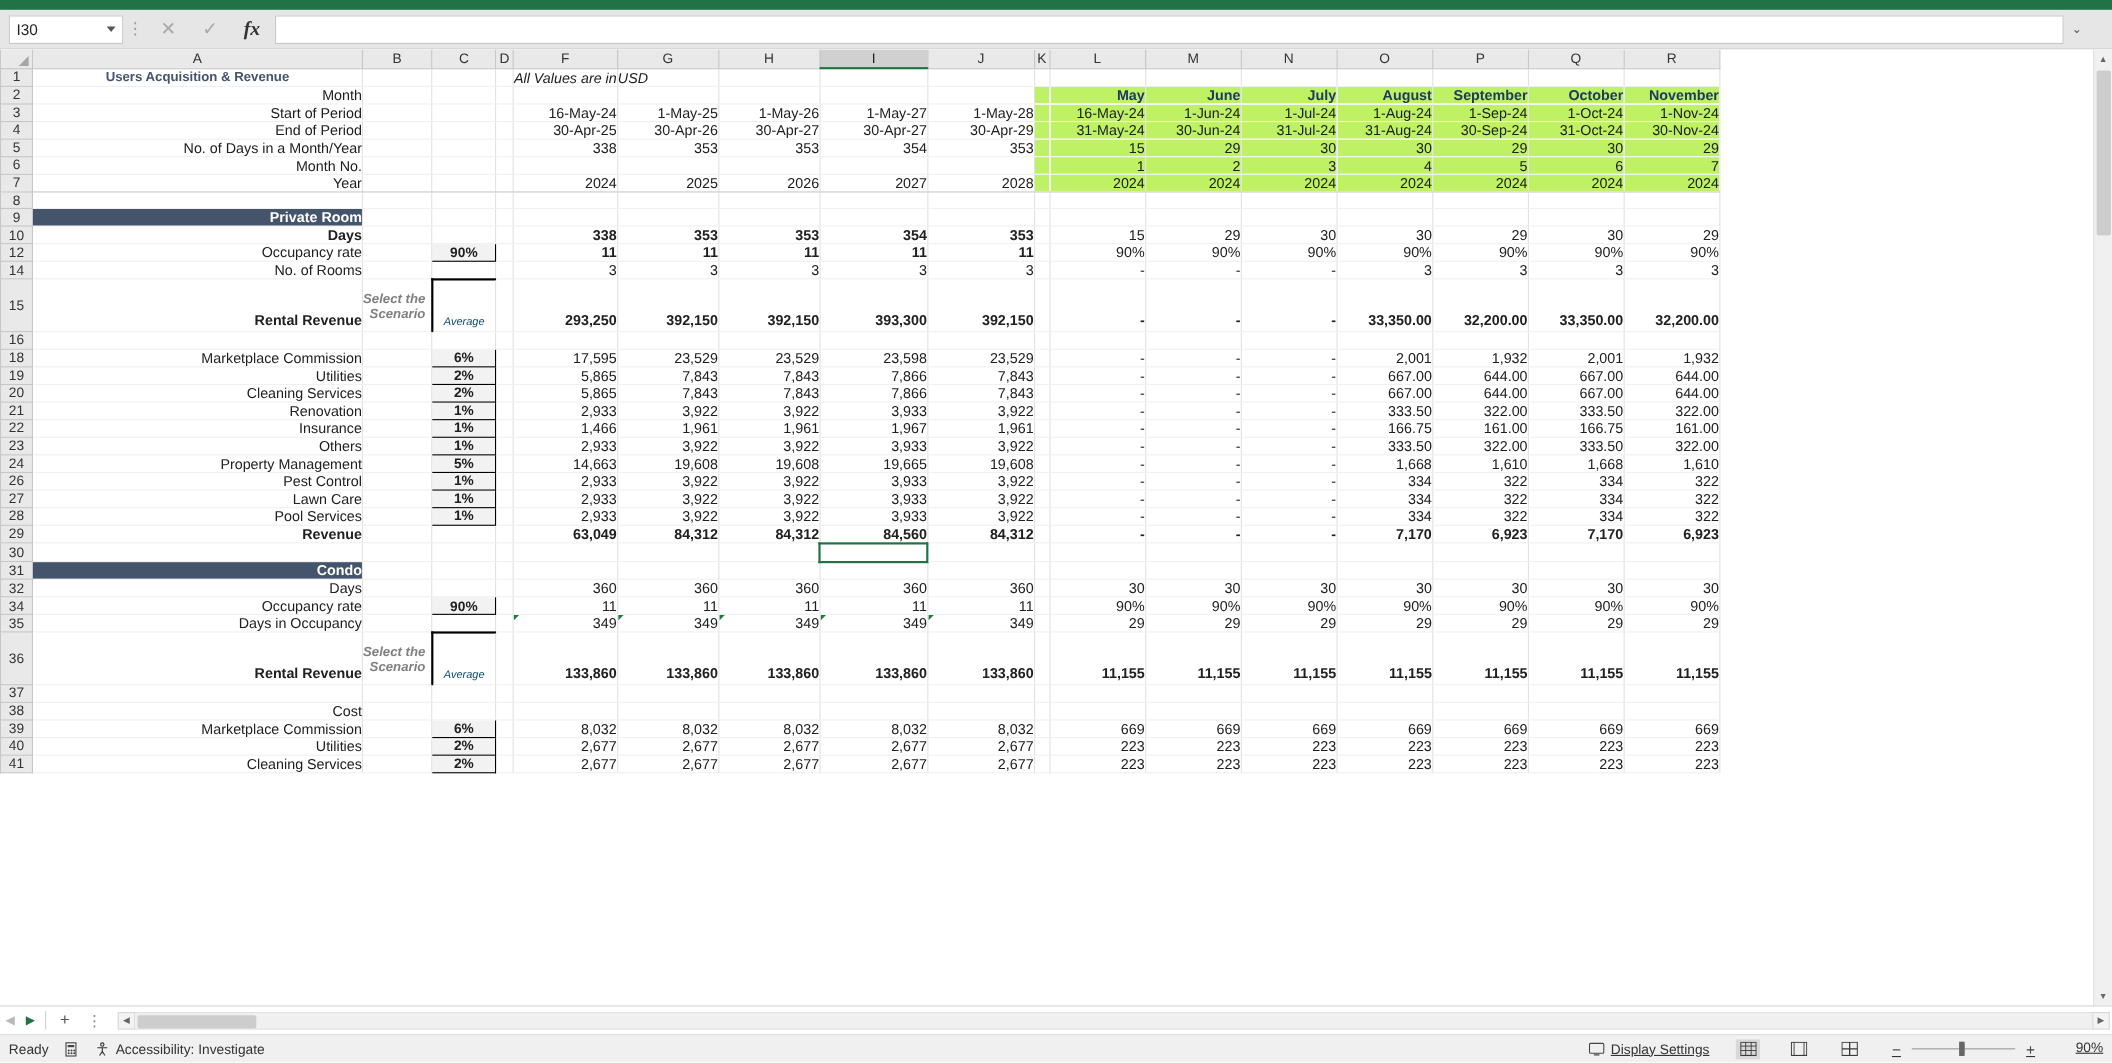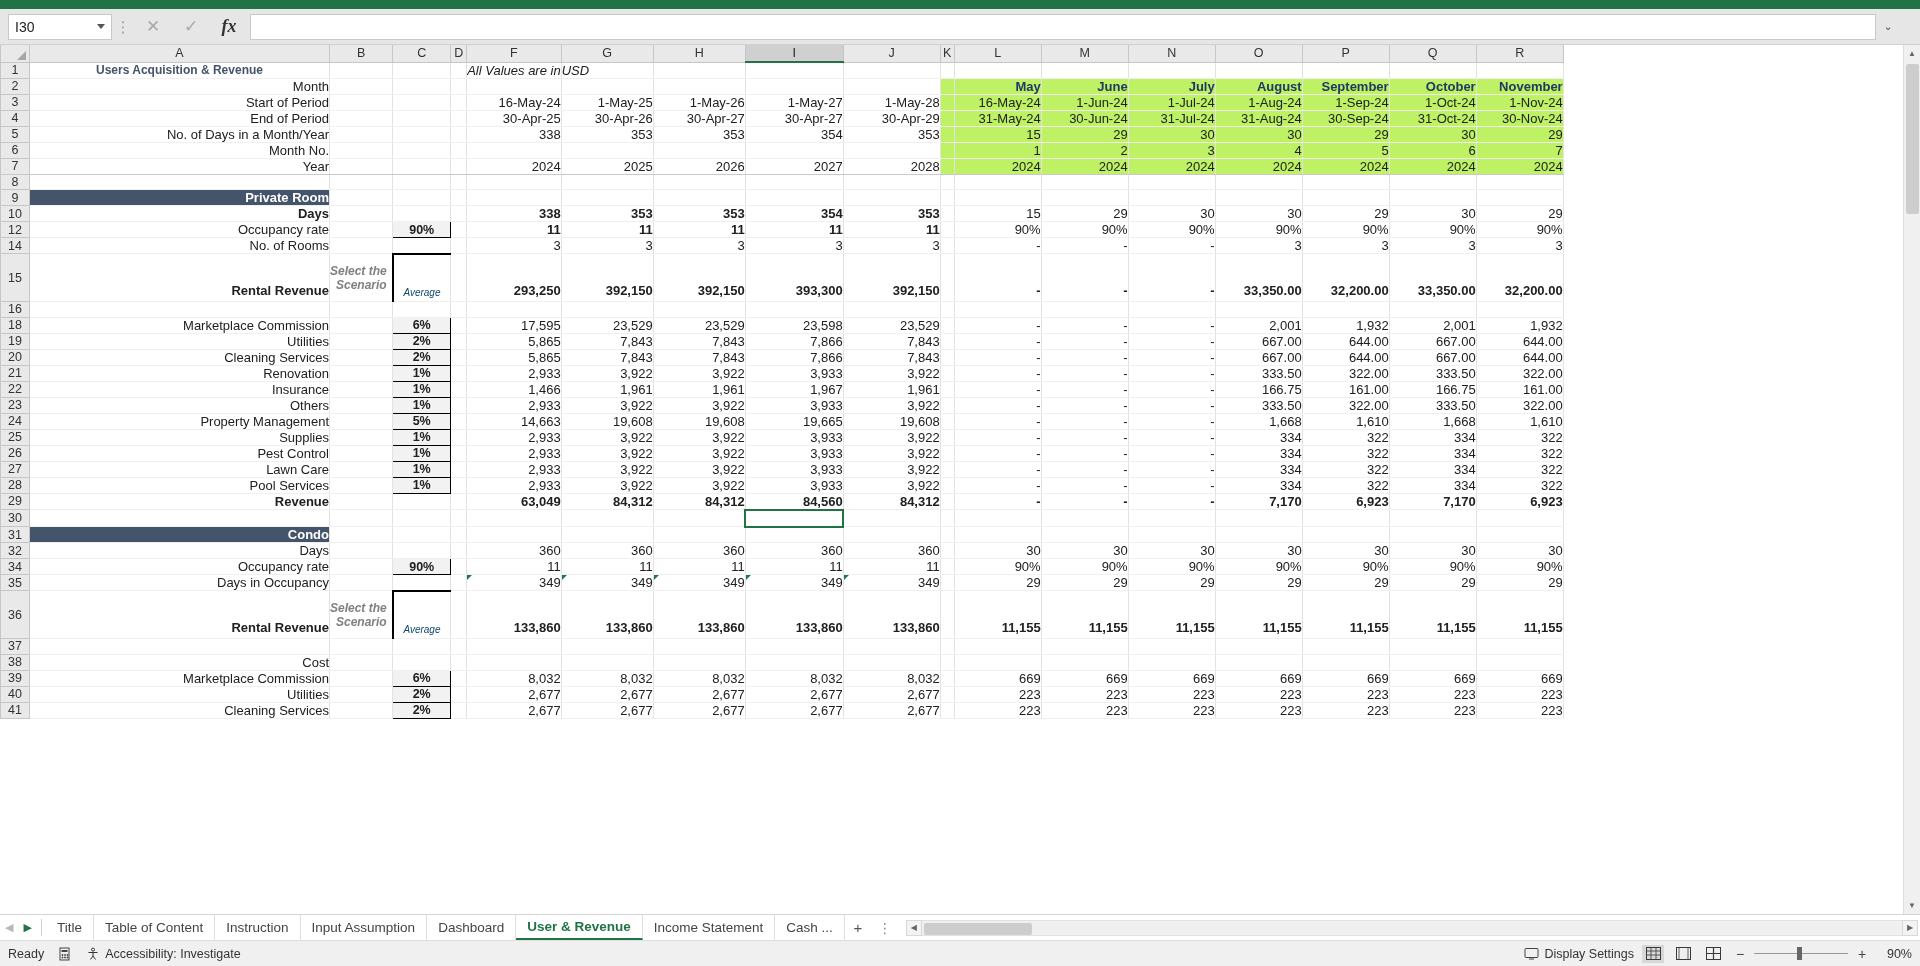--- a/index.html
+++ b/index.html
@@ -133,21 +133,21 @@
   .hs-arrow{ width:16px; height:16px; display:flex;align-items:center;justify-content:center;color:#666;font-size:8px;border:1px solid #d8d8d8;background:#f3f3f3;}
   .hs-track{ flex:1; height:16px; background:#f0f0f0; position:relative; border-top:1px solid #e2e2e2;border-bottom:1px solid #e2e2e2;}
   .hs-thumb{ position:absolute; left:2px; top:2px; height:12px; width:108px; background:#cdcdcd; border-radius:2px;}
 
   
   .statusbar {
     flex:0 0 26px; height:26px; background:#f0f0f0; border-top:1px solid #dedede;
     display:flex; align-items:center; font-size:12.5px; color:#333; padding:0 8px; gap:14px;
   }
   .sb-left { display:flex; align-items:center; gap:14px; }
-  .sb-right { margin-left:auto; display:flex; align-items:center; gap:8px; }
+  .sb-right { margin-left:auto; display:flex; gap:24px;text-decoration:underline; }
   .sb-item { display:flex; align-items:center; gap:5px; white-space:nowrap;}
   .viewbtn { width:22px; height:18px; display:flex;align-items:center;justify-content:center; color:#444;}
   .viewbtn.active { background:#d8d8d8; }
   .zoomslider { display:flex; align-items:center; gap:0; width:138px; }
   .zs-minus, .zs-plus { width:16px; text-align:center; color:#444; font-size:14px;}
   .zs-track { flex:1; height:1px; background:#999; position:relative; margin:0 6px;}
   .zs-knob { position:absolute; left:46%; top:-6px; width:5px; height:13px; background:#666; }
   .zs-mid { position:absolute; left:50%; top:-4px; width:1px; height:9px; background:#999;}
   .zoomval { width:34px; text-align:right; }
 </style>
@@ -656,40 +656,20 @@
               <td class="cell"></td>
               <td class="cell r">-</td>
               <td class="cell r">-</td>
               <td class="cell r">-</td>
               <td class="cell r">1,668</td>
               <td class="cell r">1,610</td>
               <td class="cell r">1,668</td>
               <td class="cell r">1,610</td>
             </tr>
             <tr>
-              <td class="rowhdr">25</td>
-              <td class="cell r">Supplies</td>
-              <td class="cell"></td>
-              <td class="cell boxcell">1%</td>
-              <td class="cell thick-left"></td>
-              <td class="cell r">2,933</td>
-              <td class="cell r">3,922</td>
-              <td class="cell r">3,922</td>
-              <td class="cell r">3,933</td>
-              <td class="cell r">3,922</td>
-              <td class="cell"></td>
-              <td class="cell r">-</td>
-              <td class="cell r">-</td>
-              <td class="cell r">-</td>
-              <td class="cell r">334</td>
-              <td class="cell r">322</td>
-              <td class="cell r">334</td>
-              <td class="cell r">322</td>
-            </tr>
-            <tr>
               <td class="rowhdr">26</td>
               <td class="cell r">Pest Control</td>
               <td class="cell"></td>
               <td class="cell boxcell">1%</td>
               <td class="cell thick-left"></td>
               <td class="cell r">2,933</td>
               <td class="cell r">3,922</td>
               <td class="cell r">3,922</td>
               <td class="cell r">3,933</td>
               <td class="cell r">3,922</td>
@@ -1012,30 +992,20 @@
       <div class="vs-arrow">▼</div>
     </div>
   </div>
 
   <div class="tabbar">
     <div class="tabnav">
       <span class="navarrow">◀</span>
       <span class="navarrow active">▶</span>
     </div>
     <div class="tabsep"></div>
-    <div class="tabs" id="sheet-tabs">
-        <div class="tab">Title</div>
-        <div class="tab">Table of Content</div>
-        <div class="tab">Instruction</div>
-        <div class="tab">Input Assumption</div>
-        <div class="tab">Dashboard</div>
-        <div class="tab active">User &amp; Revenue</div>
-        <div class="tab">Income Statement</div>
-        <div class="tab">Cash ...</div>
-      </div>
     <div class="tab-add">+</div>
     <div class="tab-more">⋮</div>
     <div class="hscroll">
       <div class="hs-arrow">◀</div>
       <div class="hs-track">
         <div class="hs-thumb"></div>
       </div>
       <div class="hs-arrow">▶</div>
     </div>
   </div>

